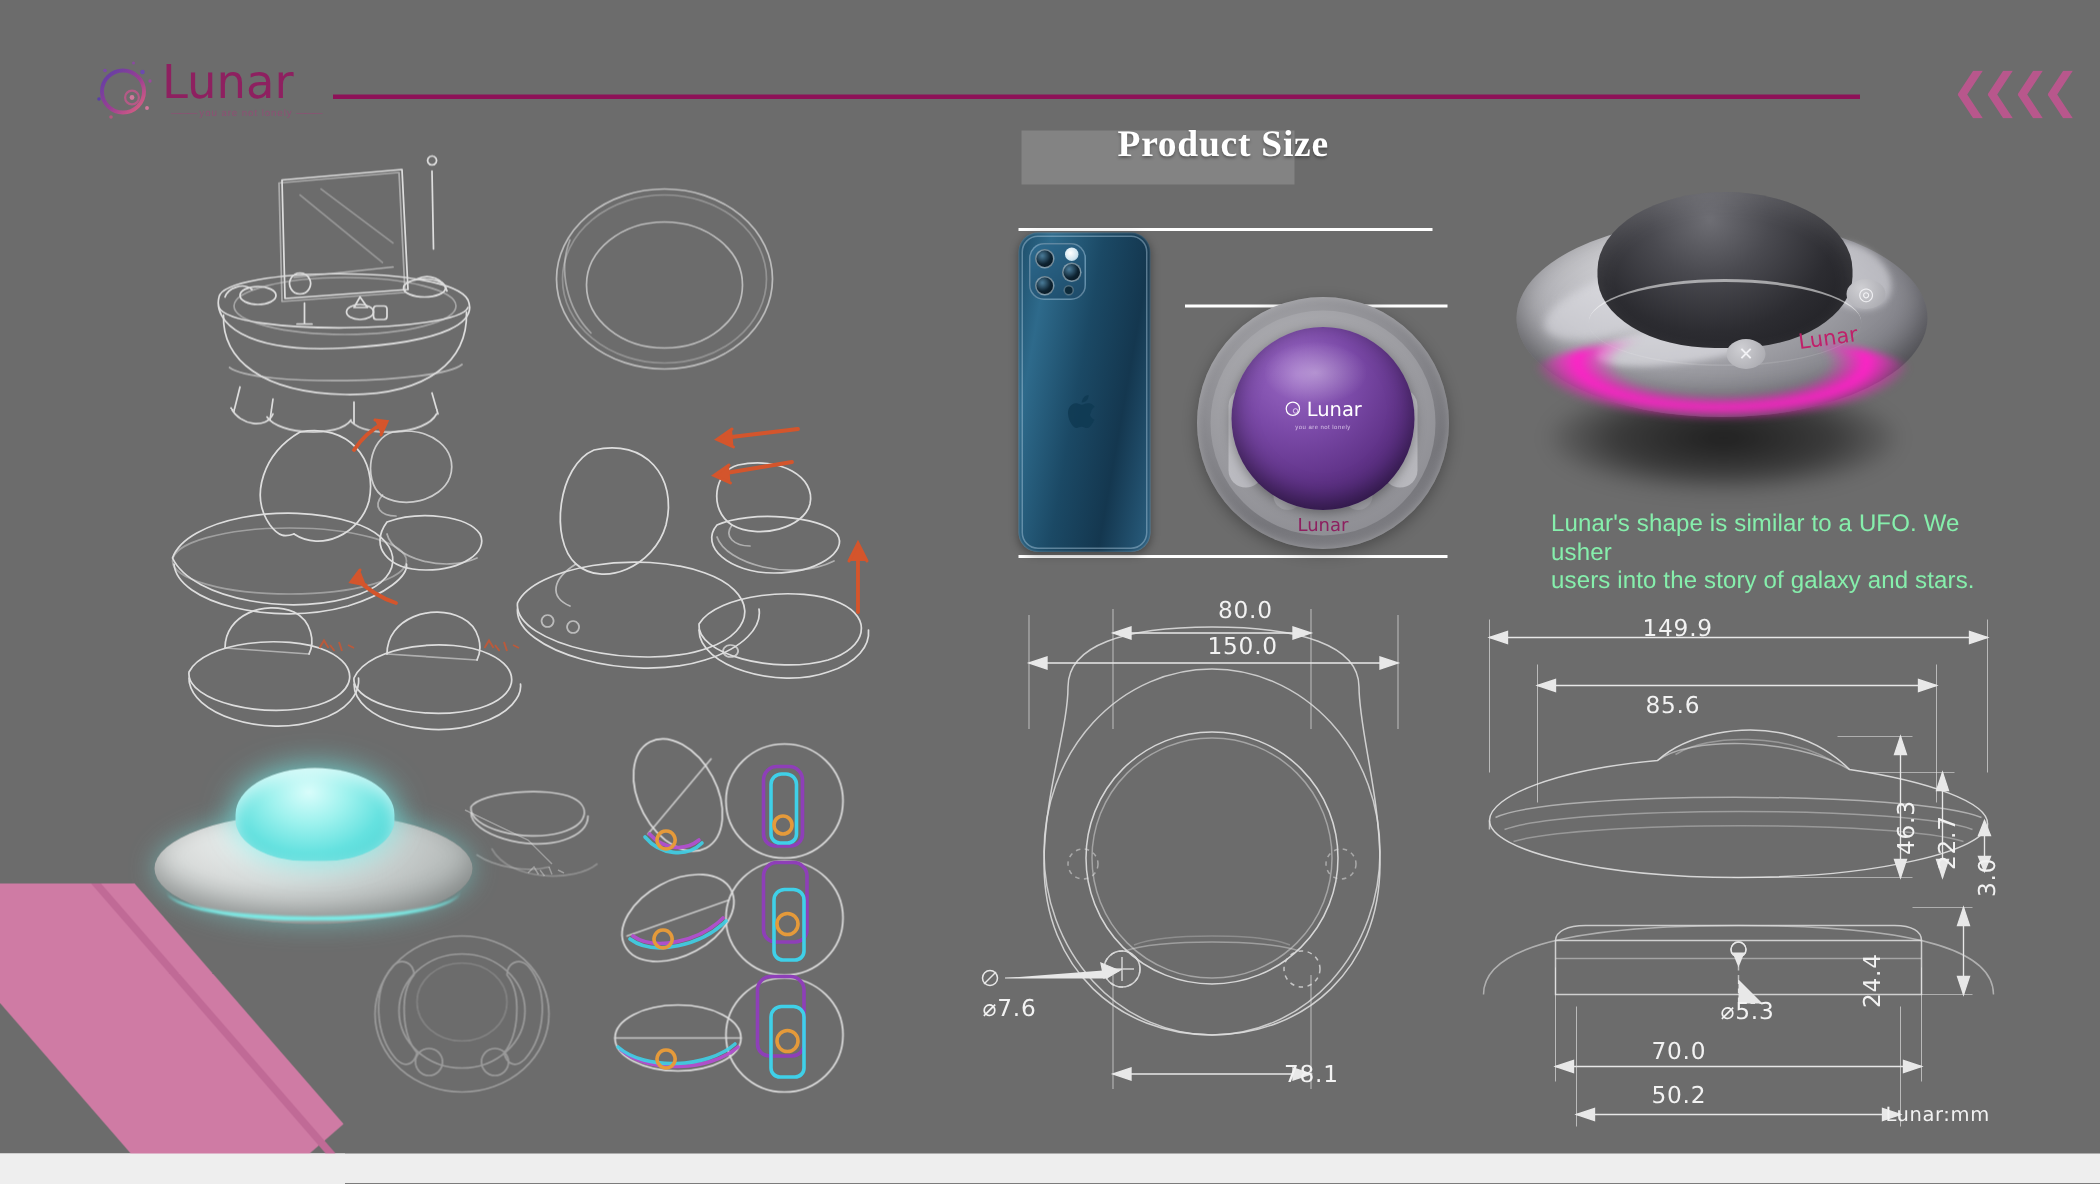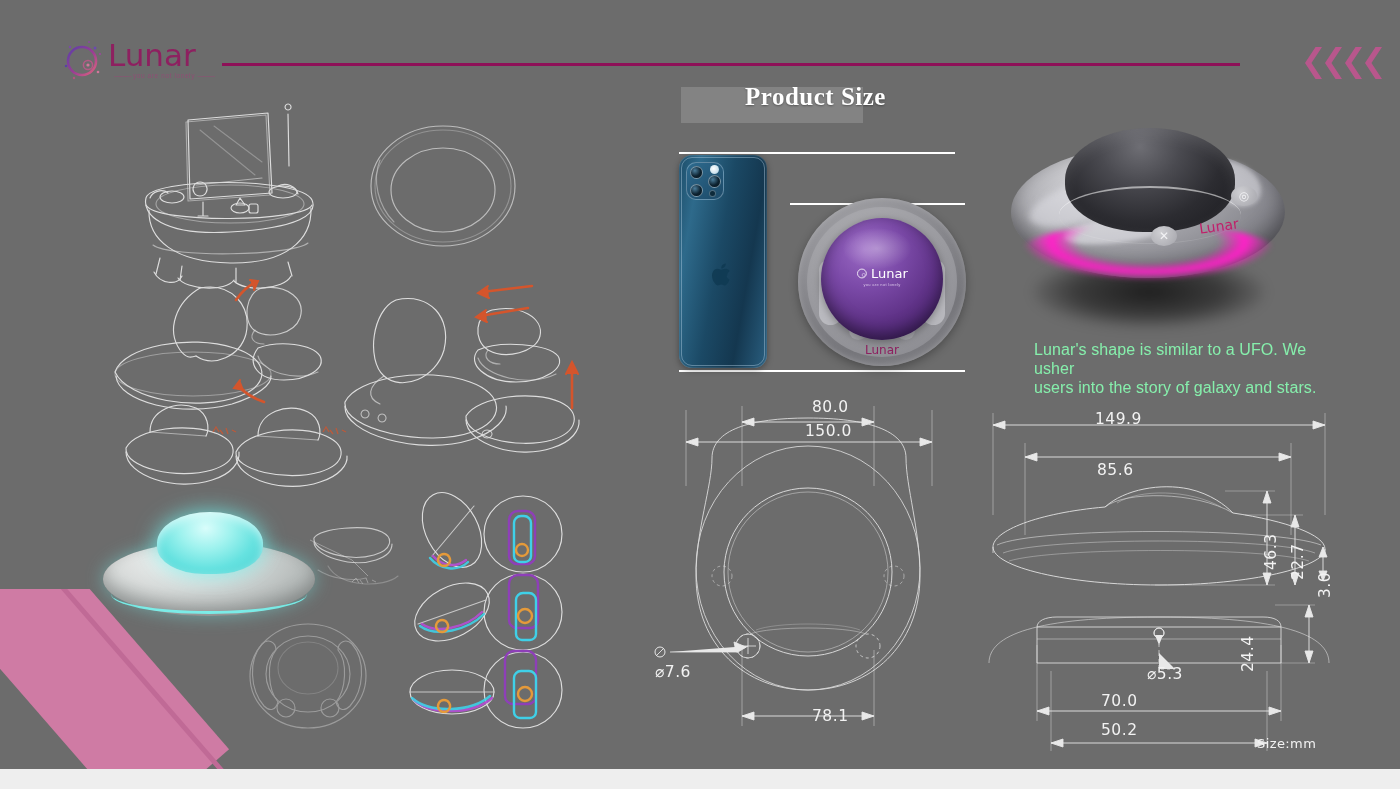--- a/index.html
+++ b/index.html
@@ -574,21 +574,21 @@
 
       <path d="M40 262 L108 262 L118 256" stroke-width="0.8"></path>
       <polygon points="116,257 104,252 106,262"></polygon>
       <circle cx="30" cy="262" r="5" fill="none" stroke="#e8e8e8" stroke-width="1"></circle>
       <path d="M26 266 L34 258" stroke-width="0.9"></path>
     </g>
   </svg>
   <div class="dim-text" style="left:812px; top:398px;">80.0</div>
   <div class="dim-text" style="left:805px; top:422px;">150.0</div>
   <div class="dim-text" style="left:655px; top:663px;">⌀7.6</div>
-  <div class="dim-text" style="left:812px; top:707px;">78.1</div>
+  <div class="dim-text" style="left:856px; top:707px;">78.1</div>
 
   <svg class="abs" style="left:975px; top:395px;" width="370" height="365" viewBox="0 0 370 365">
     <g fill="none" stroke="#dcdcdc" stroke-width="1">
 
       <path d="M18 152 C18 136, 62 118, 130 112 C150 94, 186 88, 214 94 C236 99, 250 110, 258 118
                C312 126, 350 140, 350 154 C350 172, 276 190, 184 190 C92 190, 18 172, 18 152 Z" opacity="0.95"></path>
       <path d="M22 150 C60 132, 300 132, 346 150" opacity="0.6"></path>
       <path d="M28 158 C70 142, 300 142, 340 158" opacity="0.45"></path>
       <path d="M34 166 C80 152, 292 152, 334 166" opacity="0.4"></path>
       <path d="M130 112 C150 96, 220 96, 258 118" opacity="0.6"></path>
@@ -651,21 +651,21 @@
   <div class="dim-text" style="left:1095px; top:410px;">149.9</div>
   <div class="dim-text" style="left:1097px; top:442px;margin-top:19px;">85.6</div>
   <div class="dim-text vert" style="left:1262px; top:570px;">46.3</div>
   <div class="dim-text vert" style="left:1289px; top:580px;">22.7</div>
   <div class="dim-text vert" style="left:1316px; top:598px;">3.0</div>
   <div class="dim-text vert" style="left:1239px; top:672px;">24.4</div>
   <div class="dim-text" style="left:1104px; top:665px;margin-left:43px;">⌀5.3</div>
   <div class="dim-text" style="left:1101px; top:692px;">70.0</div>
   <div class="dim-text" style="left:1101px; top:721px;">50.2</div>
 
-  <div class="unit-text" style="left:1257px; top:736px;">Size:mm</div>
+  <div class="unit-text" style="left:1257px; top:736px;">Lunar:mm</div>
 
   <div class="bottom-strip"></div>
   <div class="ribbon-wrap">
     <div class="ribbon-band"></div>
     <div class="ribbon-line"></div>
     <div class="ribbon-white"></div>
   </div>
 
 </div>
 

